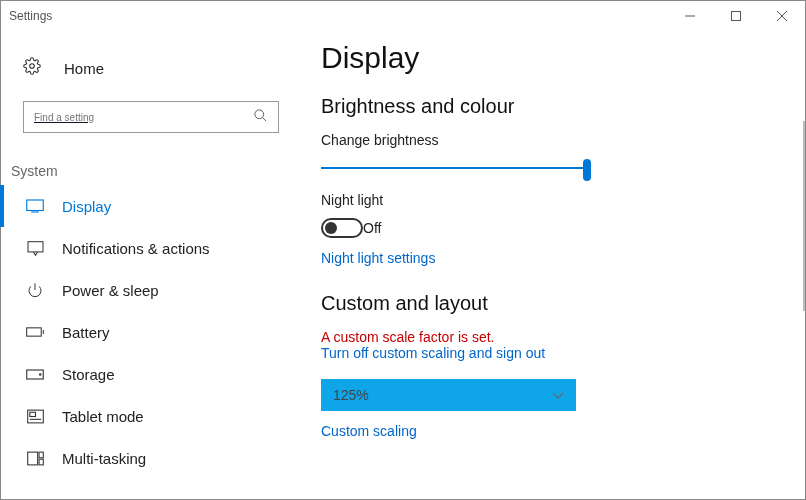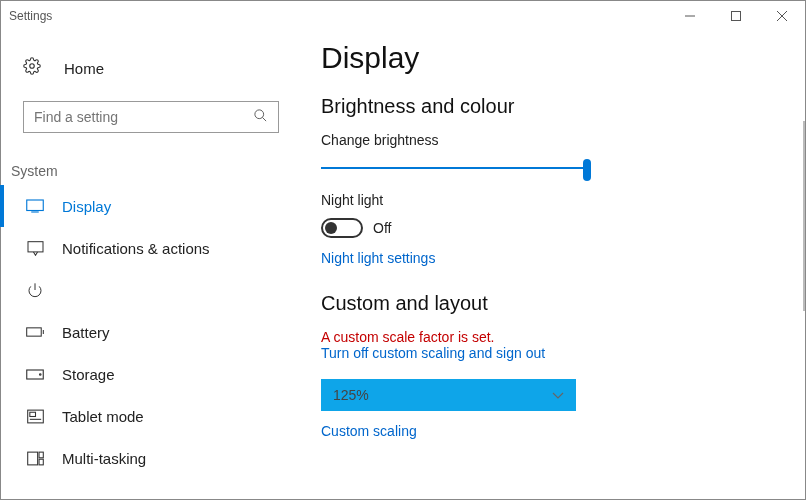--- a/index.html
+++ b/index.html
@@ -17,21 +17,21 @@
   .body { display: flex; height: calc(500px - 32px); position: relative; }
 
   
   .left { width: 300px; padding-top: 22px; }
 
   .home-row { display: flex; align-items: center; padding: 4px 22px 16px 22px; gap: 23px; }
   .home-row .gear svg { stroke: #333; fill: none; }
   .home-row .text { font-size: 15px; color: #222; }
 
   .searchbox { margin: 6px 22px 0 22px; height: 32px; border: 1px solid #999; display: flex; align-items: center; padding: 0 10px; justify-content: space-between; }
-  .searchbox input { border: none; outline: none; font-size: 14px; color: #0f172a; width: 220px; background: transparent; }
+  .searchbox input { border: none; outline: none; font-size: 10px; color: #0f172a; width: 220px; background: transparent; text-decoration: underline; }
   .searchbox .mag svg { stroke: #555; fill: none; }
 
   .section-label { font-size: 14px; color: #666; padding: 30px 0 6px 10px; }
 
   .nav { list-style: none; }
   .nav li { display: flex; align-items: center; height: 42px; padding-left: 22px; gap: 18px; border-left: 4px solid transparent; margin-left: -1px; }
   .nav li.selected { border-left: 4px solid #0078d7; }
   .nav li.selected .label { color: #0078d7; }
   .nav li.selected .ico svg * { stroke: #0078d7; }
   .nav li .ico { width: 18px; display: flex; justify-content: center; }
@@ -47,21 +47,21 @@
   .red { font-size: 14px; color: #c40000; }
 
   .section { margin-bottom: 26px; }
 
   
   .slider { position: relative; width: 270px; height: 20px; margin-bottom: 14px; }
   .slider .track { position: absolute; top: 9px; left: 0; right: 0; height: 2px; background: #0078d7; }
   .slider .thumb { position: absolute; top: 1px; left: 262px; width: 8px; height: 22px; background: #0078d7; border-radius: 4px; }
 
   
-  .toggle-row { display: flex; align-items: center; gap: 10px; margin-bottom: 12px; }
+  .toggle-row { display: flex; align-items: center; margin-bottom: 12px; }
   .toggle { width: 42px; height: 20px; border: 2px solid #333; border-radius: 12px; position: relative; background: #fff; }
   .toggle .knob { position: absolute; left: 2px; top: 2px; width: 12px; height: 12px; border-radius: 50%; background: #333; }
   .toggle-label { font-size: 14px; color: #222; }
 
   
   .dropdown { width: 255px; height: 32px; background: #0ea5e9; display: flex; align-items: center; justify-content: space-between; padding: 0 12px; font-size: 14px; color: #444; margin-bottom: 12px; }
   .dropdown .chev svg { stroke: #666; fill: none; }
 
   
   .scroll-indicator { position: absolute; right: 0; top: 90px; width: 2px; height: 190px; background: #bbb; }
@@ -138,20 +138,21 @@
             </span>
           <span class="label">Notifications &amp; actions</span>
         </li>
         <li>
           <span class="ico">
               <svg width="16" height="16" viewBox="0 0 24 24" stroke-width="1.5">
                 <path d="M18.36 6.64a9 9 0 1 1-12.73 0"></path>
                 <line x1="12" y1="2" x2="12" y2="12"></line>
               </svg>
             </span>
+          <span class="label">Power &amp; sleep</span>
         </li>
         <li>
           <span class="ico">
               <svg width="18" height="12" viewBox="0 0 26 14" stroke-width="1.5">
                 <rect x="1" y="1" width="21" height="12"></rect>
                 <line x1="25" y1="4" x2="25" y2="10"></line>
               </svg>
             </span>
           <span class="label">Battery</span>
         </li>

